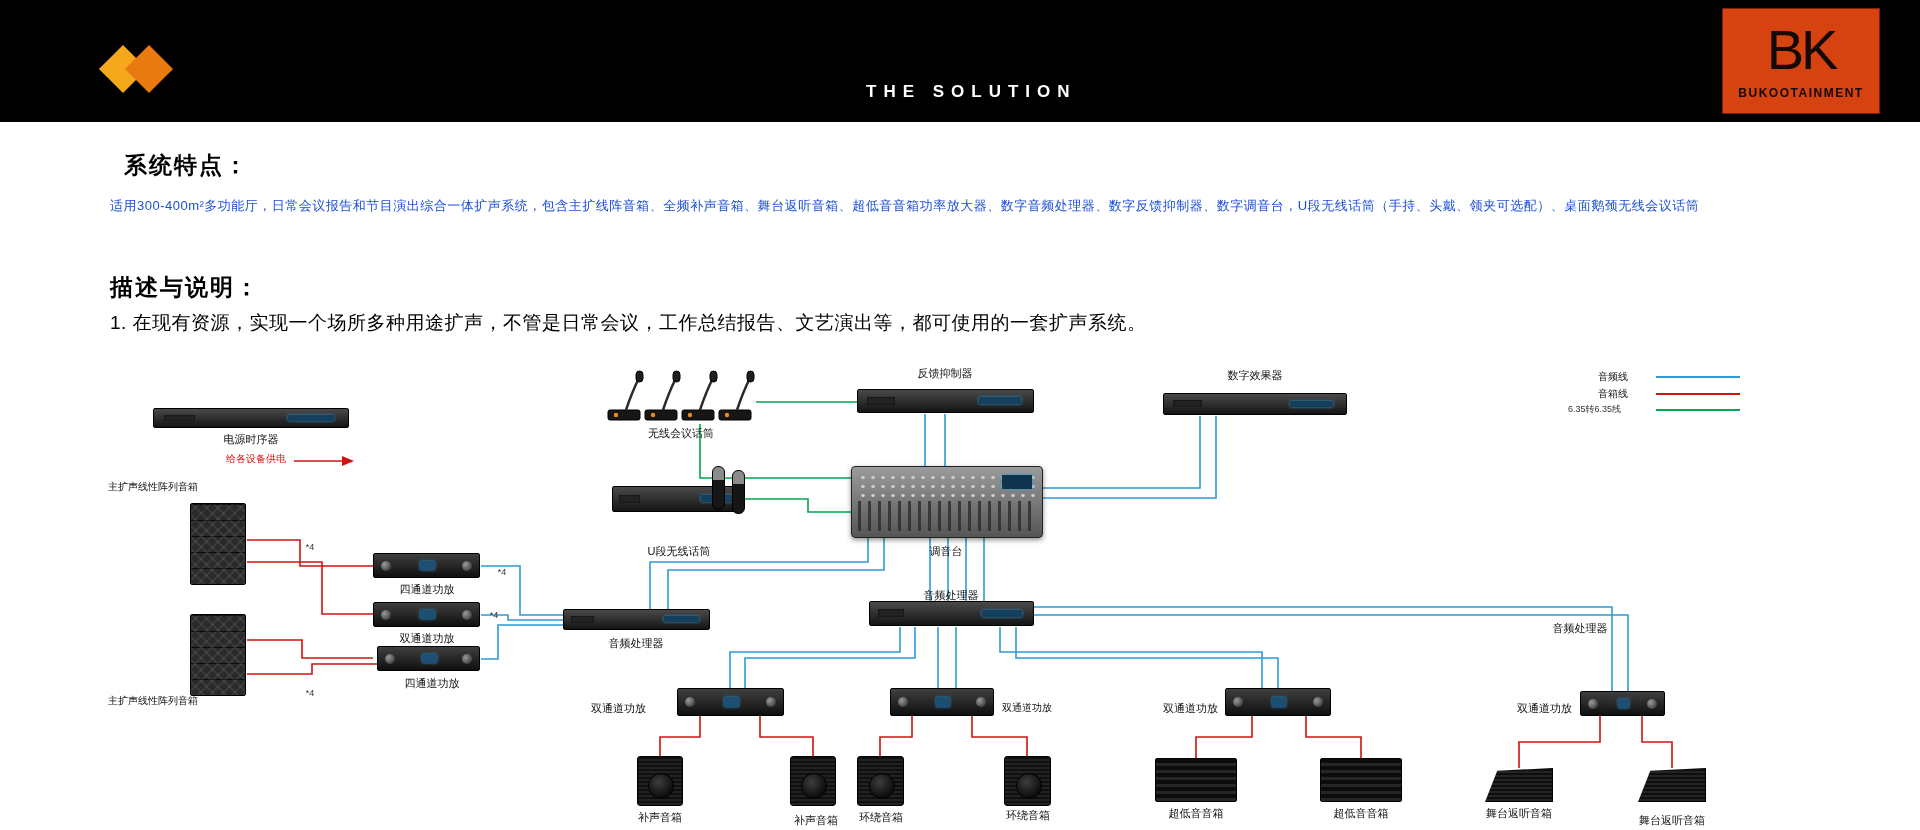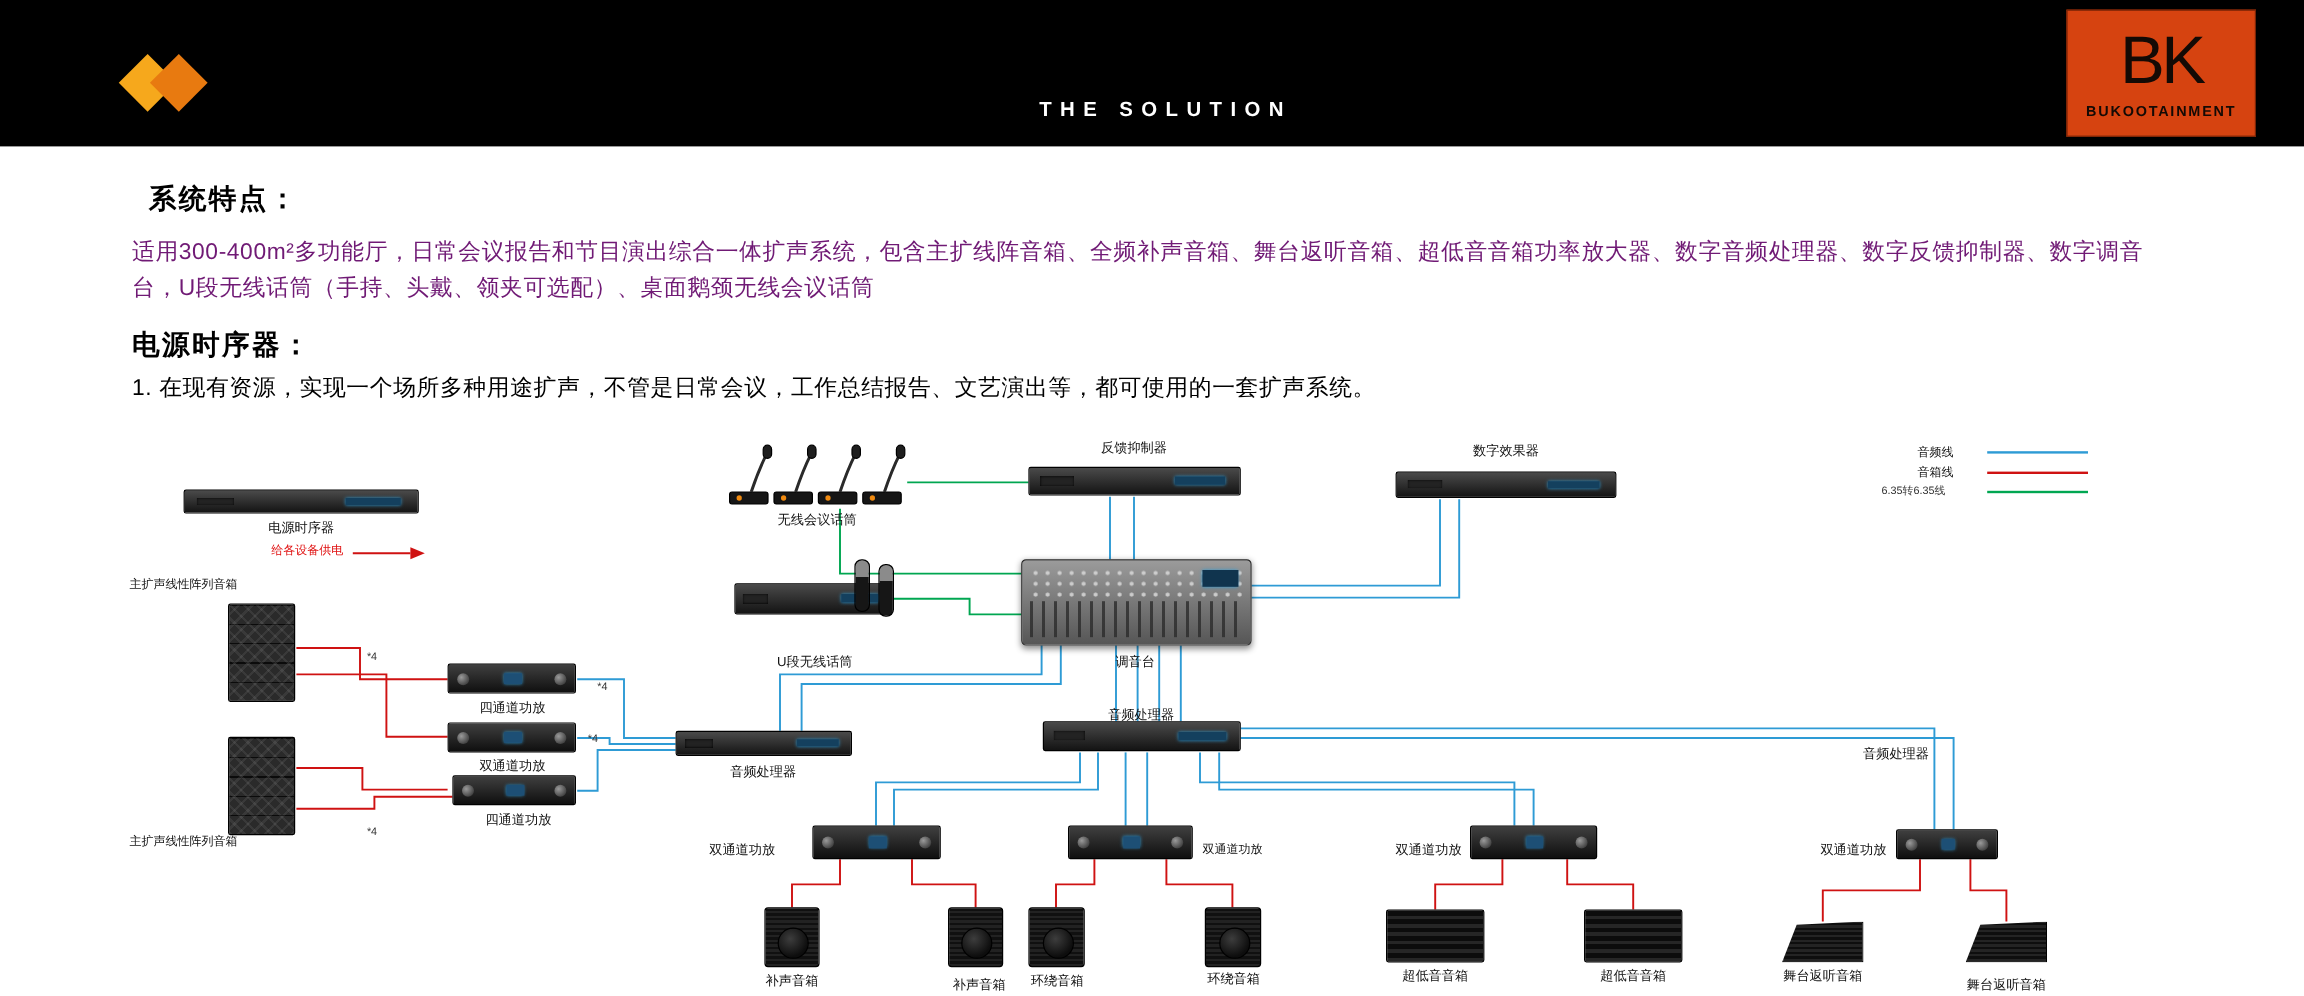--- a/index.html
+++ b/index.html
@@ -14,21 +14,21 @@
   .d1{left:106px;top:52px;background:#f6a81c}
   .d2{left:132px;top:52px;background:#e87a10}
   .title{position:absolute;left:188px;top:36px;color:#fff;font-size:50px;font-weight:bold;letter-spacing:4px;white-space:nowrap}
   .subtitle{position:absolute;left:866px;top:82px;color:#fff;font-size:17px;font-weight:bold;letter-spacing:7px;white-space:nowrap}
   .bk-logo{position:absolute;left:1722px;top:8px;width:158px;height:106px;background:#d64310;display:flex;flex-direction:column;align-items:center;justify-content:center;border:1px solid #7a2406}
   .bk-text{font-size:56px;font-weight:400;color:#140a05;letter-spacing:-3px;line-height:1}
   .bk-brand{font-size:12px;font-weight:bold;color:#140a05;letter-spacing:1.5px;margin-top:8px}
 
   
   .h-section{position:absolute;color:#000;font-size:23px;font-weight:bold;letter-spacing:2px;white-space:nowrap}
-  .para{position:absolute;color:#701a75;font-size:19px;line-height:1.6;letter-spacing:.5px}
+  .para{position:absolute;color:#1d4ed8;font-size:13px;line-height:1.6;letter-spacing:.5px}
   .desc-line{position:absolute;color:#000;font-size:19px;letter-spacing:.5px;white-space:nowrap}
 
   
   .lbl{position:absolute;font-size:11px;color:#111;white-space:nowrap;transform:translateX(-50%)}
   .lbl.left-anchor{transform:none;font-size:10px}
   .lbl.red{color:#e01010;font-size:10px}
   .lbl.tiny{font-size:9px;color:#333}
 
   
   .rack{position:absolute;background:linear-gradient(#4a4a4a,#141414);border:1px solid #000;border-radius:2px}
@@ -71,21 +71,21 @@
     <span class="diamond d2"></span>
     <div class="subtitle">THE SOLUTION</div>
     <div class="bk-logo">
       <div class="bk-text">BK</div>
       <div class="bk-brand">BUKOOTAINMENT</div>
     </div>
   </div>
 
   <div class="h-section" style="left:124px;top:150px">系统特点：</div>
   <div class="para" style="left:110px;top:196px;width:1712px">适用300-400m²多功能厅，日常会议报告和节目演出综合一体扩声系统，包含主扩线阵音箱、全频补声音箱、舞台返听音箱、超低音音箱功率放大器、数字音频处理器、数字反馈抑制器、数字调音台，U段无线话筒（手持、头戴、领夹可选配）、桌面鹅颈无线会议话筒</div>
-  <div class="h-section" style="left:110px;top:272px">电源时序器：</div>
+  <div class="h-section" style="left:110px;top:272px">描述与说明：</div>
   <div class="desc-line" style="left:110px;top:310px">1. 在现有资源，实现一个场所多种用途扩声，不管是日常会议，工作总结报告、文艺演出等，都可使用的一套扩声系统。</div>
 
   <svg class="wires" width="1920" height="830" viewBox="0 0 1920 830">
     <g>
       <polyline class="w-blue" points="925,414 925,466"></polyline>
       <polyline class="w-blue" points="945,414 945,466"></polyline>
       <polyline class="w-blue" points="1043,488 1200,488 1200,416"></polyline>
       <polyline class="w-blue" points="1043,498 1216,498 1216,416"></polyline>
       <polyline class="w-blue" points="930,538 930,601"></polyline>
       <polyline class="w-blue" points="948,538 948,601"></polyline>

